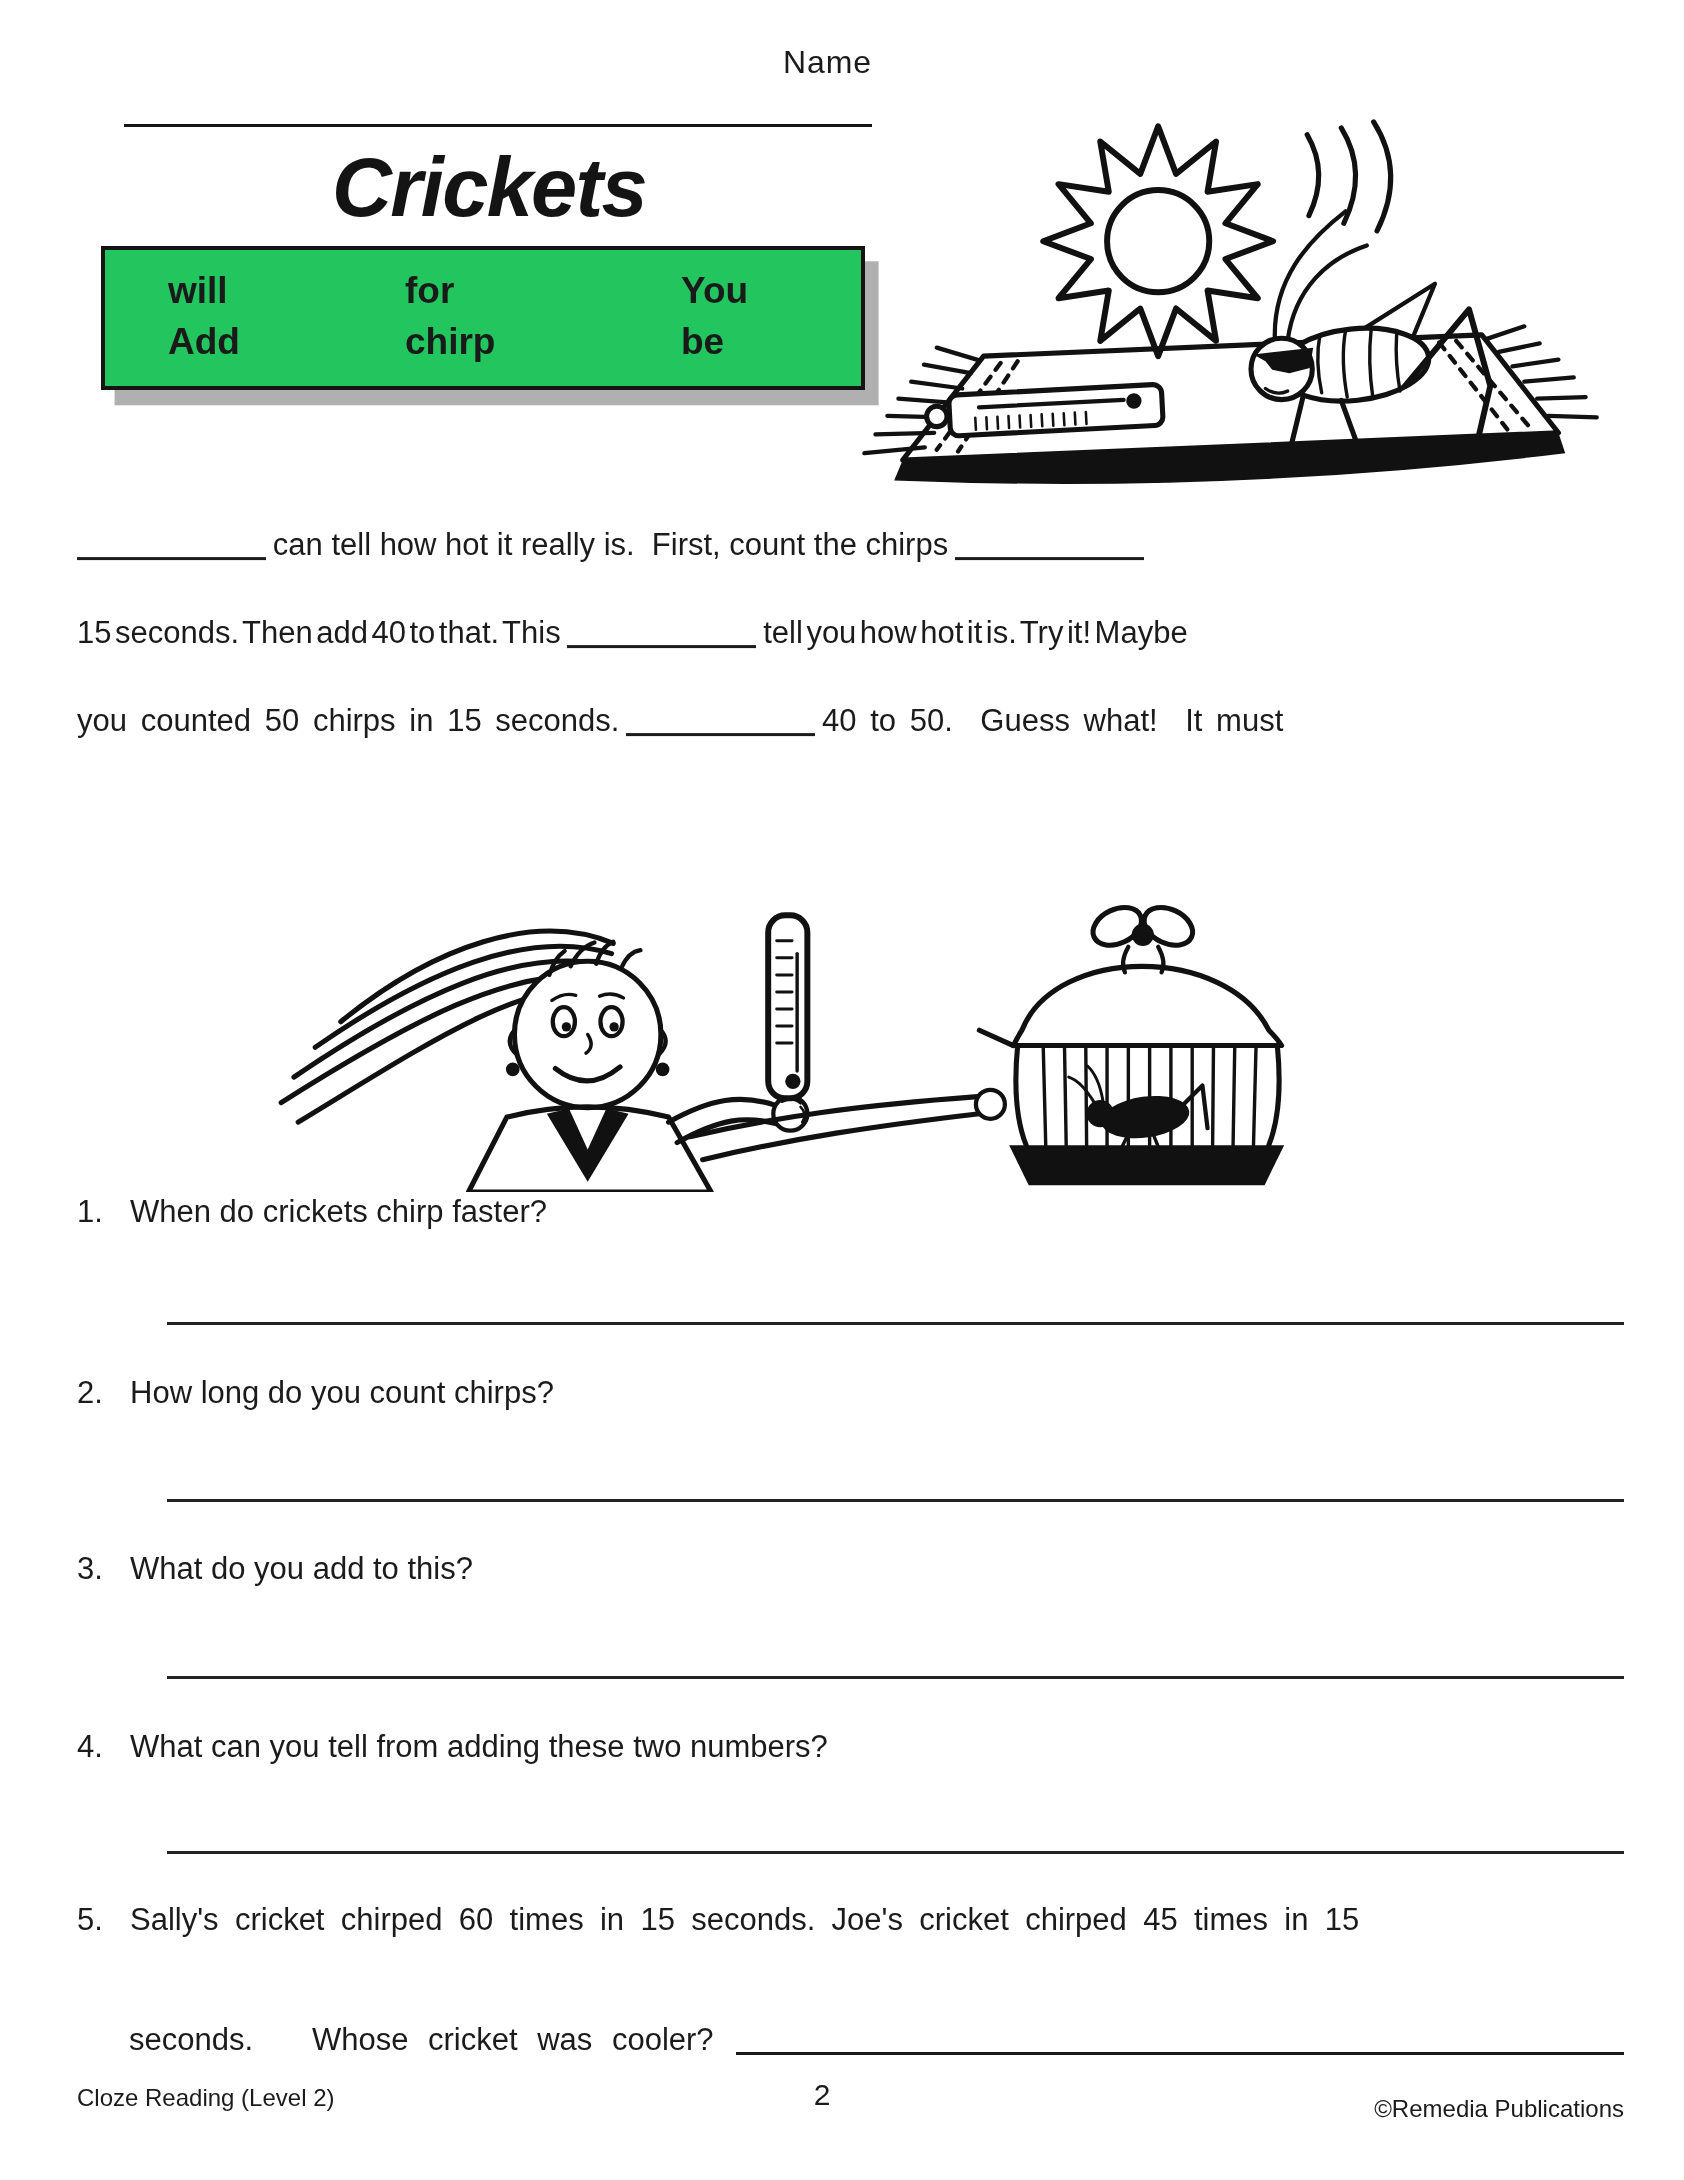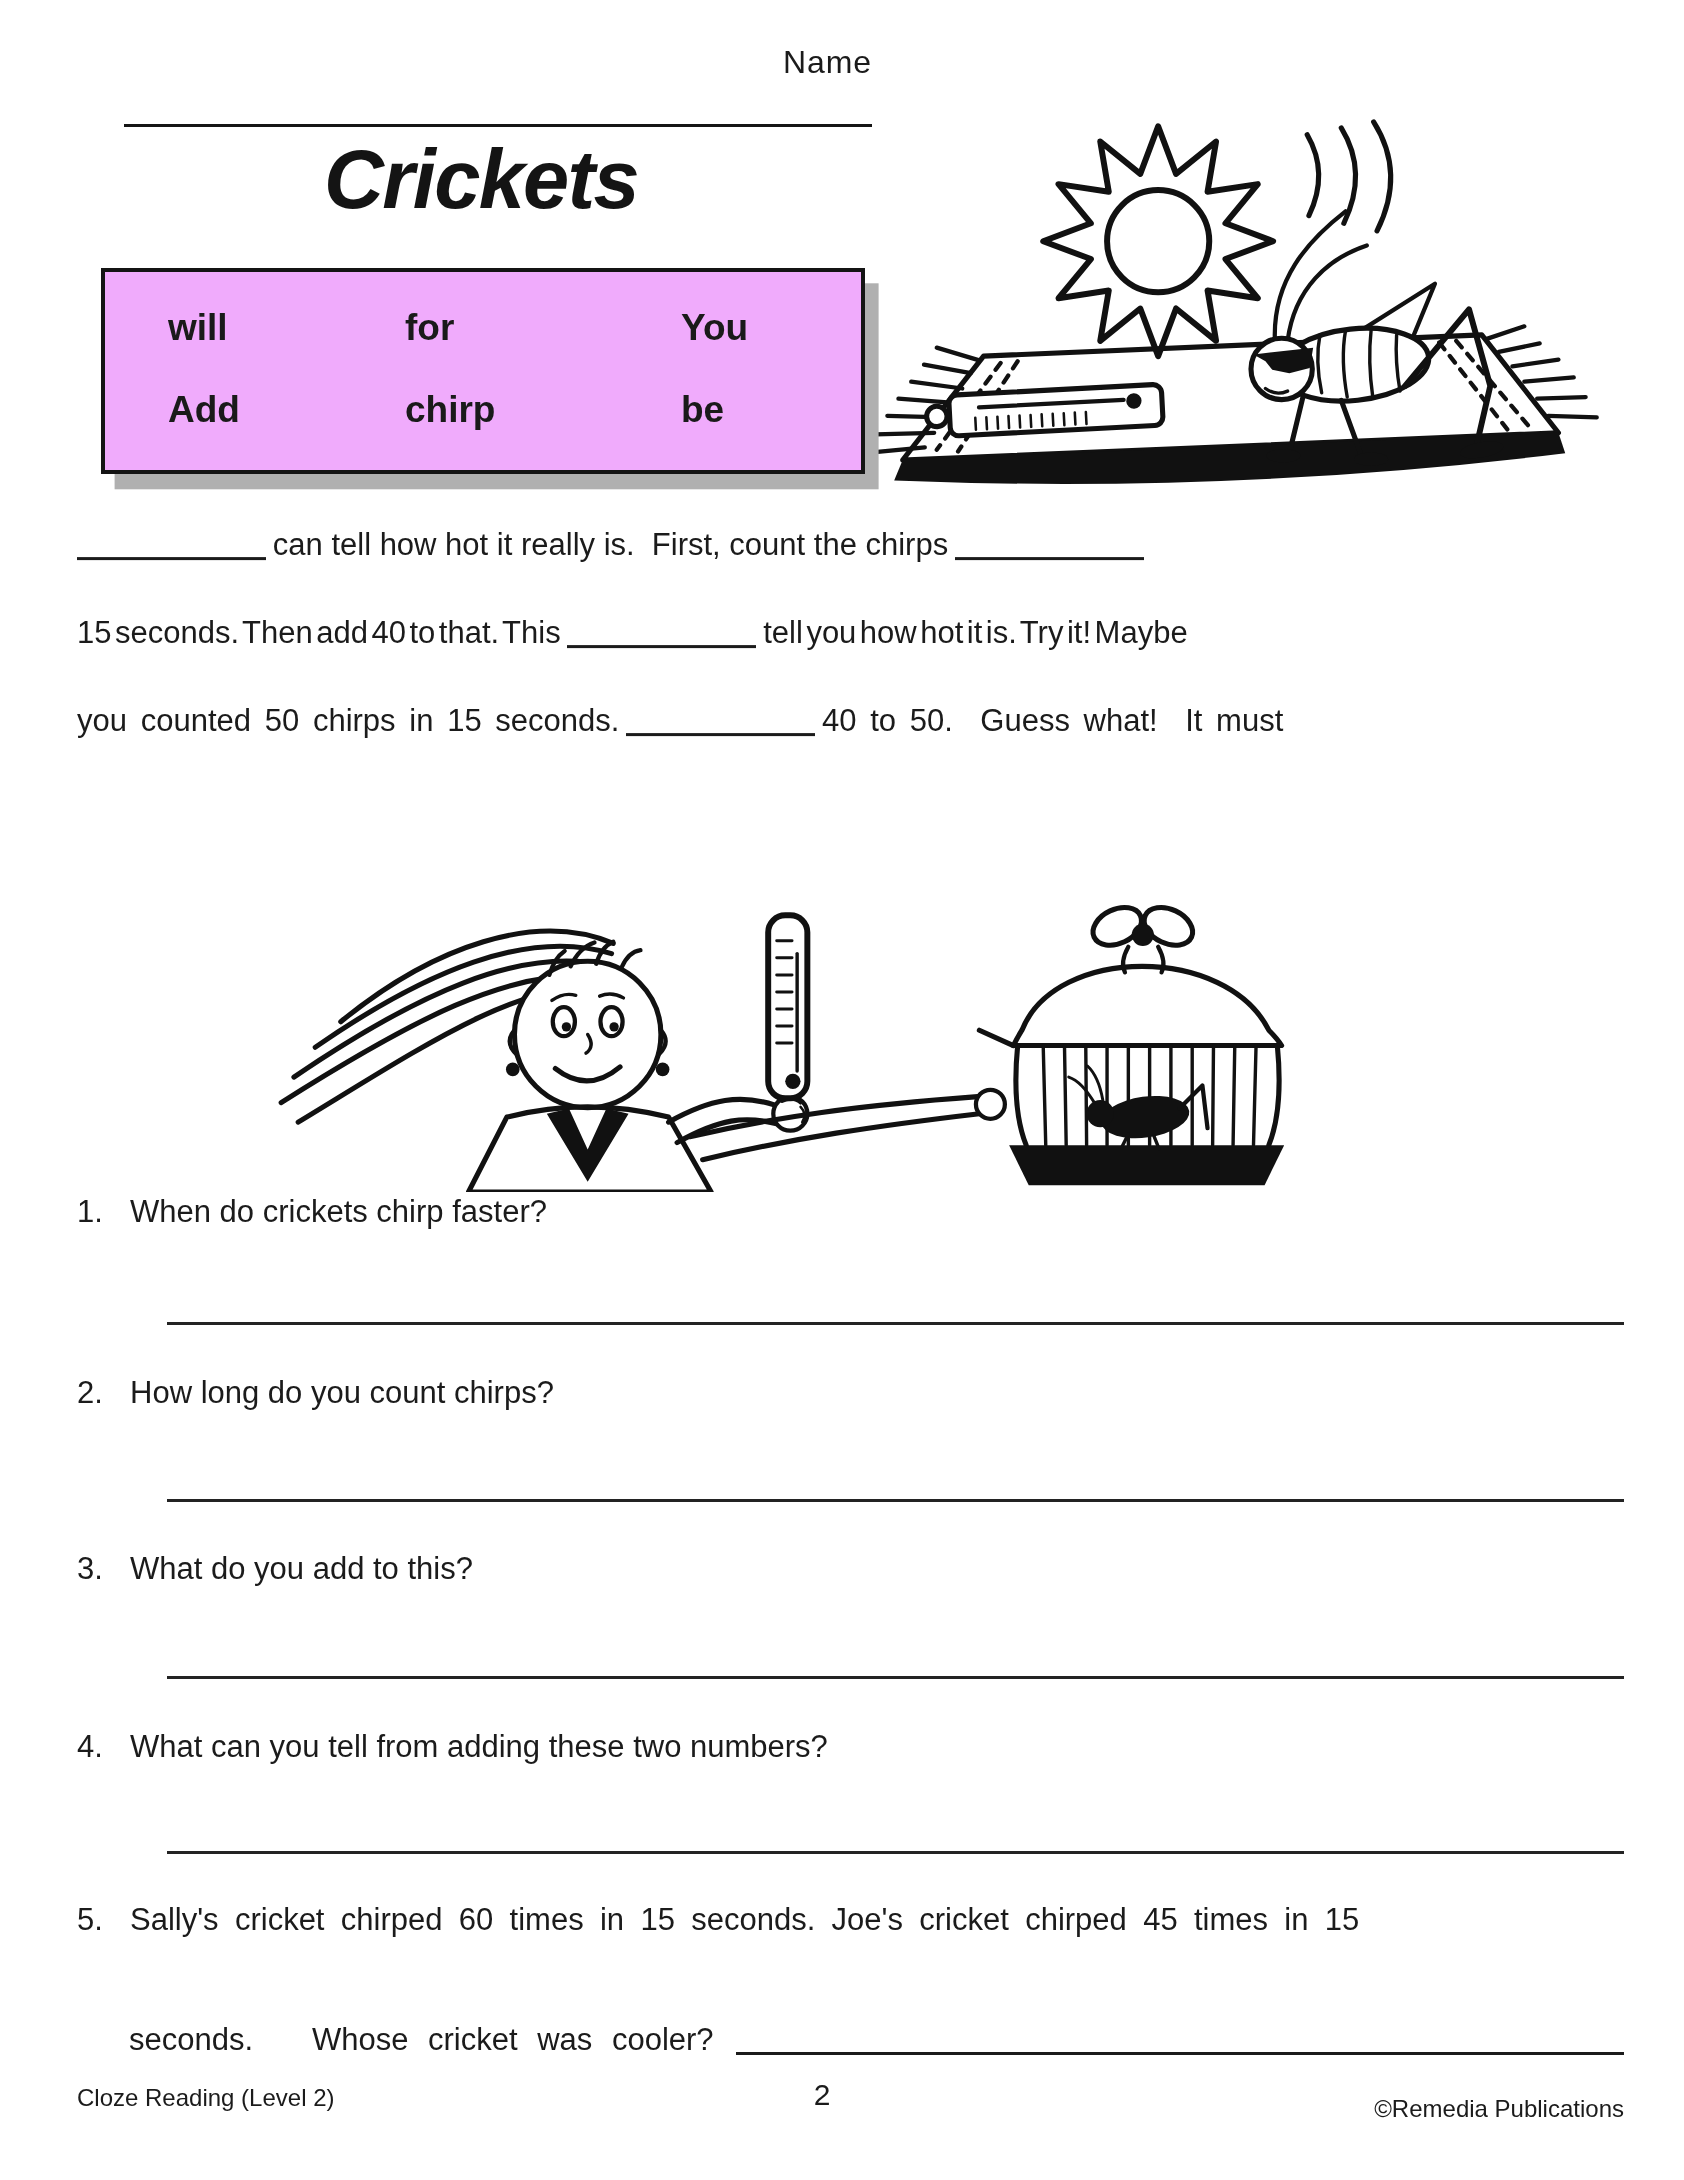--- a/index.html
+++ b/index.html
@@ -6,27 +6,27 @@
   .page{
     position:relative;width:1685px;height:2181px;background:#ffffff;
     font-family:"Liberation Sans", sans-serif;color:#1b1b1b;overflow:hidden;
   }
   
   .name-row{position:absolute;left:102px;top:44px;display:flex;align-items:flex-end;flex-direction:column;}
   .name-label{font-size:32px;letter-spacing:0.9px;}
   .name-line{width:748px;height:43px;margin-left:22px;border-bottom:3.4px solid #151515;}
   
   .title{
-    position:absolute;left:0;top:124px;width:946px;margin:8px;text-align:center;
+    position:absolute;left:0;top:124px;width:946px;margin:16px;text-align:center;
     font-size:83px;font-weight:bold;font-style:italic;letter-spacing:-1.7px;color:#141414;
   }
   
   .word-bank{
-    position:absolute;left:101px;top:268px;width:764px;height:206px;box-sizing:border-box;
-    border:4.3px solid #141414;background:#f0abfc;box-shadow:13.6px 15.3px 0 #b0b0b0;
+    position:absolute;left:101px;top:246px;width:764px;height:144px;box-sizing:border-box;
+    border:4.3px solid #141414;background:#22c55e;box-shadow:13.6px 15.3px 0 #b0b0b0;
     display:grid;grid-template-columns:237px 276px 1fr;grid-template-rows:1fr 1fr;
     padding:15.3px 0 19px 63px;align-items:center;z-index:3;
   }
   .wb{font-size:37px;font-weight:bold;color:#1a1a1a;}
   
   .illus{position:absolute;}
   .illus-top{left:809px;top:75px;z-index:2;}
   .illus-mid{left:213px;top:894px;}
   
   .passage{position:absolute;left:77px;top:501px;width:1533px;}

